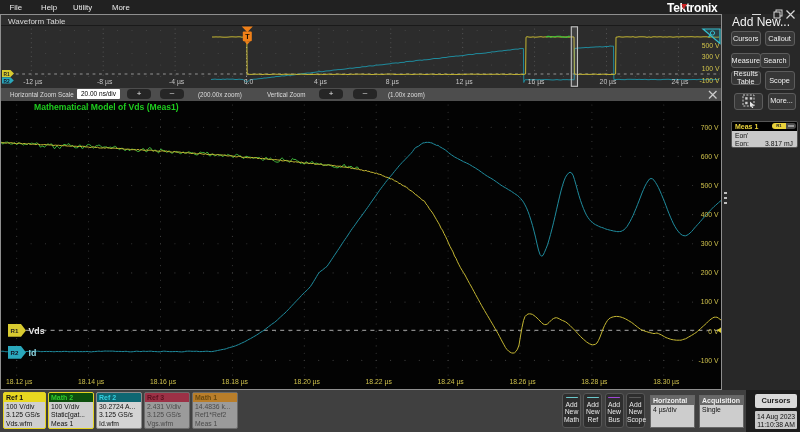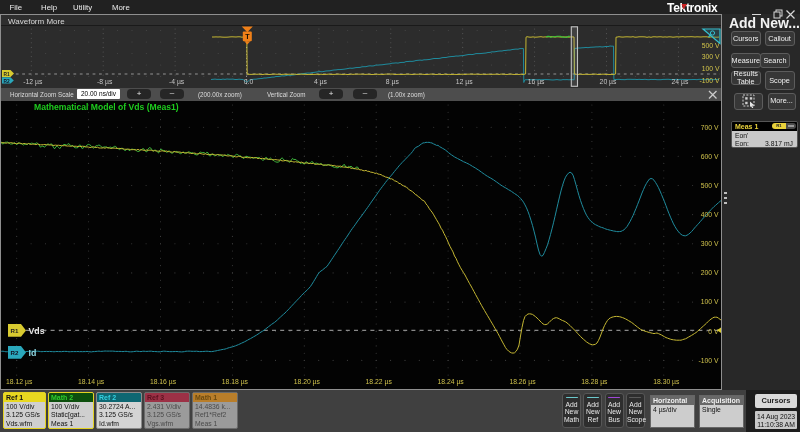--- a/index.html
+++ b/index.html
@@ -32,21 +32,21 @@
 <svg class="abs" style="left:773px;top:9px" width="11" height="11">
     <rect x="3" y="1" width="6" height="6" fill="none" stroke="#d8d8d8" stroke-width="1"></rect>
     <rect x="1" y="3" width="6" height="6" fill="#282828" stroke="#d8d8d8" stroke-width="1"></rect>
   </svg>
 <svg class="abs" style="left:785px;top:9px" width="11" height="11">
     <path d="M1.5,1.5 L9.5,9.5 M9.5,1.5 L1.5,9.5" stroke="#d8d8d8" stroke-width="1.2"></path>
   </svg>
 
 <div class="abs" style="left:0;top:14px;width:722px;height:376px;border:1px solid #8f8f8f;background:#2c2c2c"></div>
 <div class="abs" style="left:1px;top:15px;width:720px;height:11px;background:#2e2e2e;border-bottom:1px solid #1a1a1a"></div>
-<div class="abs" style="left:8px;top:16.5px;font-size:8px;color:#d8d8d8">Waveform More</div>
+<div class="abs" style="left:8px;top:16.5px;font-size:8px;color:#d8d8d8">Waveform Table</div>
 <svg class="abs" style="left:1px;top:26px" width="720" height="61" viewBox="0 0 720 61">
 <circle cx="30.3" cy="3.0" r="0.55" fill="#585858"></circle>
     <circle cx="30.3" cy="7.6" r="0.55" fill="#585858"></circle>
     <circle cx="30.3" cy="12.2" r="0.55" fill="#585858"></circle>
     <circle cx="30.3" cy="16.8" r="0.55" fill="#585858"></circle>
     <circle cx="30.3" cy="21.4" r="0.55" fill="#585858"></circle>
     <circle cx="30.3" cy="26.0" r="0.55" fill="#585858"></circle>
     <circle cx="30.3" cy="30.6" r="0.55" fill="#585858"></circle>
     <circle cx="30.3" cy="35.2" r="0.55" fill="#585858"></circle>
     <circle cx="30.3" cy="39.8" r="0.55" fill="#585858"></circle>
@@ -1275,21 +1275,21 @@
 <text x="27.5" y="255" fill="#8fd8e4" font-size="8.8" font-weight="bold">Id</text>
 </svg>
 <div class="abs" style="left:34px;top:101.5px;font-size:8.6px;font-weight:bold;color:#1ecc1e">Mathematical Model of Vds (Meas1)</div>
 
 <div class="abs" style="left:723.5px;top:192px;width:3px;height:12px;display:flex;flex-direction:column;justify-content:space-between">
     <i style="width:3px;height:2px;background:#bdbdbd"></i>
     <i style="width:3px;height:2px;background:#bdbdbd"></i>
     <i style="width:3px;height:2px;background:#bdbdbd"></i>
   </div>
 
-<div class="abs" style="left:722px;top:14.5px;width:78px;height:12px;font-size:14px;font-weight:bold;color:#f2f2f2;text-align:right">Add New...</div>
+<div class="abs" style="left:722px;top:14.5px;width:78px;height:12px;font-size:12px;font-weight:normal;color:#f2f2f2;text-align:center">Add New...</div>
 <div class="btn" style="left:730.5px;top:31px;width:30.5px;height:15px">Cursors</div>
 <div class="btn" style="left:764.5px;top:31px;width:30px;height:15px">Callout</div>
 <div class="btn" style="left:730.5px;top:53px;width:30.5px;height:15px">Measure</div>
 <div class="btn" style="left:760px;top:53px;width:30px;height:15px">Search</div>
 <div class="btn" style="left:730.5px;top:71px;width:30.5px;height:14px">Results<br>Table</div>
 <div class="btn" style="left:764.5px;top:71px;width:30px;height:19px">Scope</div>
 <div class="btn" style="left:734px;top:92.5px;width:29px;height:17.5px">
     <svg width="14" height="14" viewBox="0 0 14 14">
       <rect x="1" y="1" width="11" height="11" fill="none" stroke="#cfcfcf" stroke-width="1" stroke-dasharray="2,1.4"></rect>
       <rect x="3.2" y="3.2" width="2.4" height="2.4" fill="#cfcfcf"></rect>

